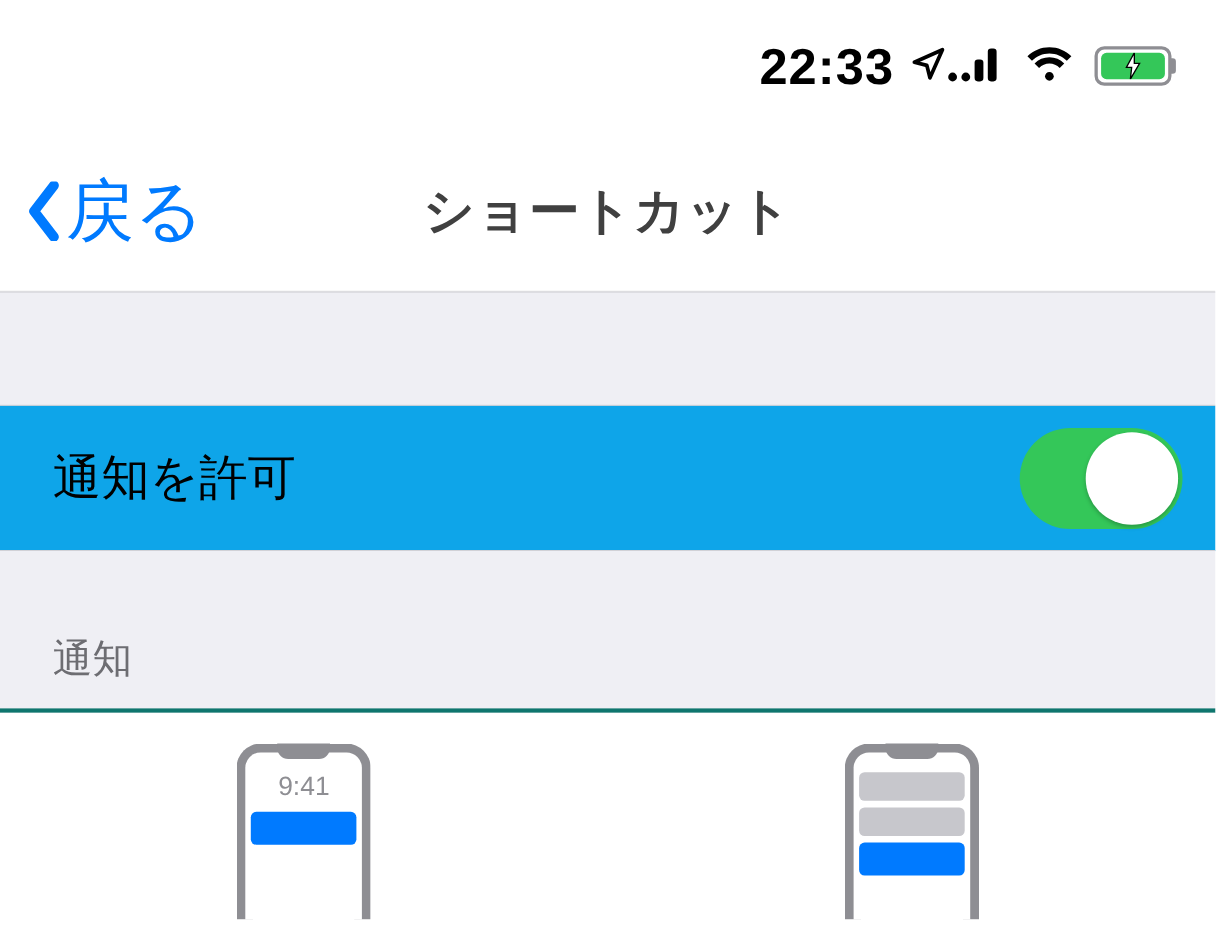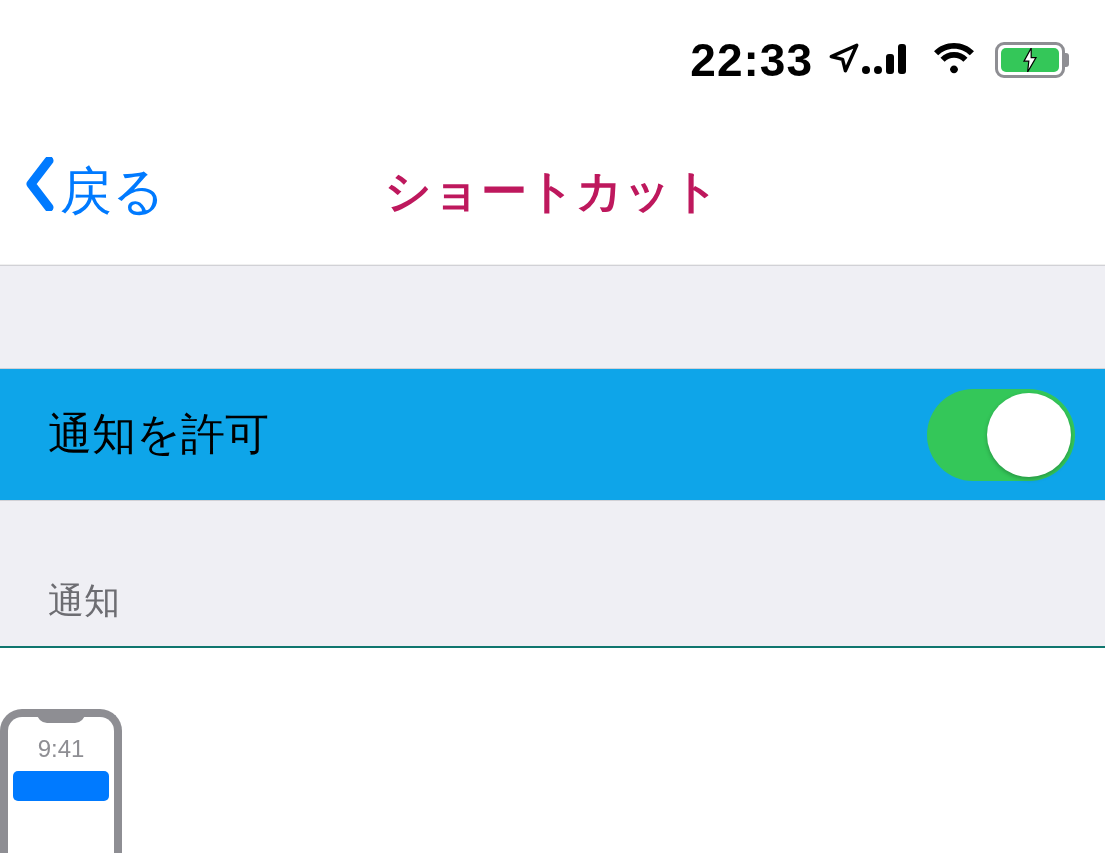--- a/index.html
+++ b/index.html
@@ -17,26 +17,26 @@
 
   
   .nav-bar {
     height: 145px;
     position:relative;
     display:flex; align-items:center;
     border-bottom:1px solid rgba(0,0,0,0.06);
   }
   .nav-back {
     position:absolute; left:22px; top:50%; transform:translateY(-50%);
-    display:flex; align-items:flex-start; gap:2px;
-    color:#007aff; font-size:52px; font-weight:400;
+    display:flex; align-items:flex-end; gap:2px;
+    color:#007aff; font-size:62px; font-weight:400;
     cursor:pointer;
   }
   .nav-title {
-    margin:16px auto; font-size:46px; font-weight:700; letter-spacing:1px; color:#be185d;
+    margin:16px auto; font-size:46px; font-weight:700; letter-spacing:1px; color:#404040;
   }
 
   
   .group-gap { background:#efeff4; height:104px; border-top:1px solid #d1d1d6; border-bottom:1px solid #d1d1d6; }
   .row {
     background:#0ea5e9;
     display:flex; align-items:center; justify-content:space-between;
     padding: 0 30px 0 48px;
     height:132px;
     border-bottom:1px solid #d1d1d6;
@@ -51,35 +51,34 @@
   .toggle-knob {
     position:absolute; top:4px; right:4px;
     width:84px; height:84px; border-radius:50%;
     background:#fff; box-shadow:0 2px 4px rgba(0,0,0,0.25);
   }
 
   
   .section-header-area {
     background:#efeff4;
     height:147px;
-    border-bottom:2px solid #0f766e;
+    border-bottom:4px solid #0f766e;
     display:flex; align-items:flex-end;
     padding: 0 0 20px 48px;
   }
   .section-header-label { font-size:36px; color:#6d6d72; }
 
   
   .previews {
     background:#fff;
     height:205px; 
     display:flex;
     align-items:flex-start;
-    padding-top:61px;
+    padding-top:28px;
     position:relative;
-    flex-direction:column;
   }
   .preview-slot {
     flex:1; display:flex; justify-content:center; align-items:flex-start;
   }
 
   
   .phone {
     width:122px; height:160px;
     border:8px solid #8e8e93;
     border-bottom:none;

